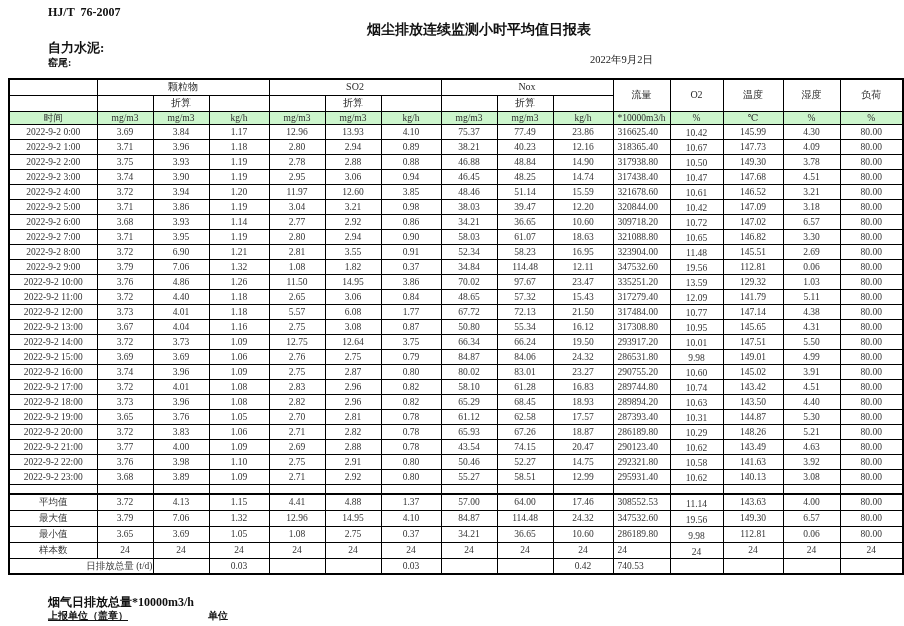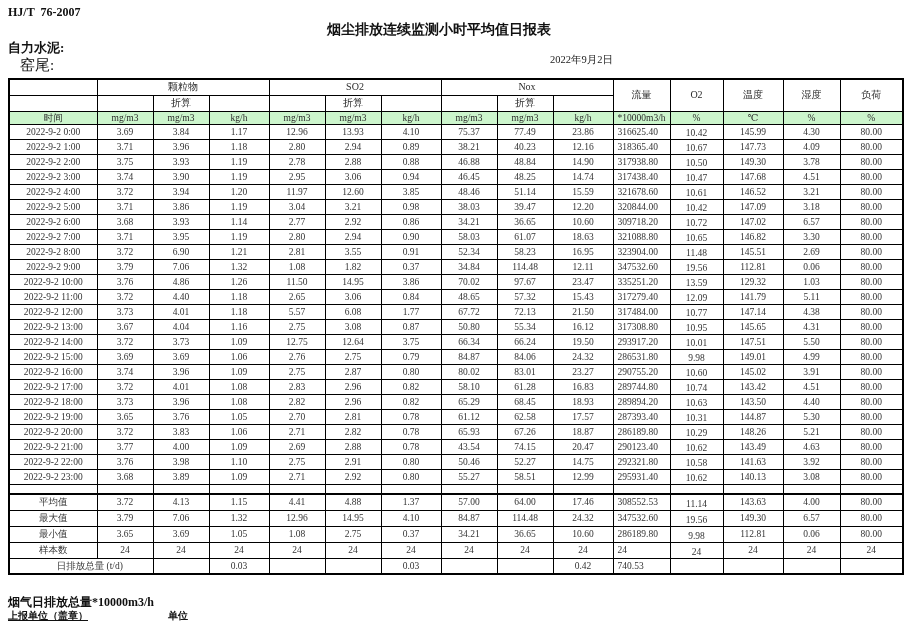--- a/index.html
+++ b/index.html
@@ -1,37 +1,37 @@
 <!DOCTYPE html>
 <html><head>
 <meta charset="utf-8">
 <style>
   * { margin:0; padding:0; box-sizing:border-box; }
   html,body { background:#ffffff; }
   body { font-family:"Liberation Serif","DejaVu Serif",serif; color:#333; }
   .page { position:relative; width:904px; height:626px; background:#fff; overflow:hidden; }
 
-  .abs { position:absolute; }
+  .abs { position:absolute;margin-left:40px; }
   .hjt { left:8px; top:5px; font-size:12px; font-weight:bold; color:#111; white-space:pre; }
   .title { left:-13px; top:21px; width:904px; text-align:center; font-size:14px; font-weight:bold; color:#111; }
   .company { left:8px; top:39px; font-size:13px; font-weight:bold; color:#111; }
-  .location { left:20px; top:56px; font-size:15px; font-weight:normal; color:#111; }
+  .location { left:8px; top:56px; font-size:10px; font-weight:bold; color:#111; }
   .date { left:550px; top:53px; font-size:10.5px; color:#222; }
 
   table.report { position:absolute; left:8px; top:78px; width:894px;
     border-collapse:collapse; table-layout:fixed; border:2px solid #000; }
   td { border:1px solid #000; font-size:9.5px; line-height:10px; text-align:center;
        padding:0; height:15px; overflow:hidden; white-space:nowrap; color:#333; }
   tr.h1 td, tr.h2 td { height:16px; font-size:10px; color:#2b2b2b; }
   tr.h3 td { height:13px; background:#ccf5cc; font-size:9.5px; color:#2b2b2b;margin-left:13px; }
   tr.sep td { height:10px; border-bottom:2px solid #000; }
   tr.sum-row td { height:16px; }
   td.flow { text-align:left; padding-left:4px; }
   td.o2 { vertical-align:bottom; padding-bottom:1px; }
-  td.left-label { text-align:center; padding-left:17px; }
+  td.left-label { text-align:right; padding-left:17px; }
 
   .note { left:8px; top:594px; font-size:12px; font-weight:bold; color:#111; }
   .report-unit { left:8px; top:609px; font-size:10px; font-weight:bold; color:#111;text-decoration:underline; }
   .unit-label { left:168px; top:609px; font-size:10px; font-weight:bold; color:#111; }
 </style>
 </head>
 <body>
 
 <div class="page">
 

